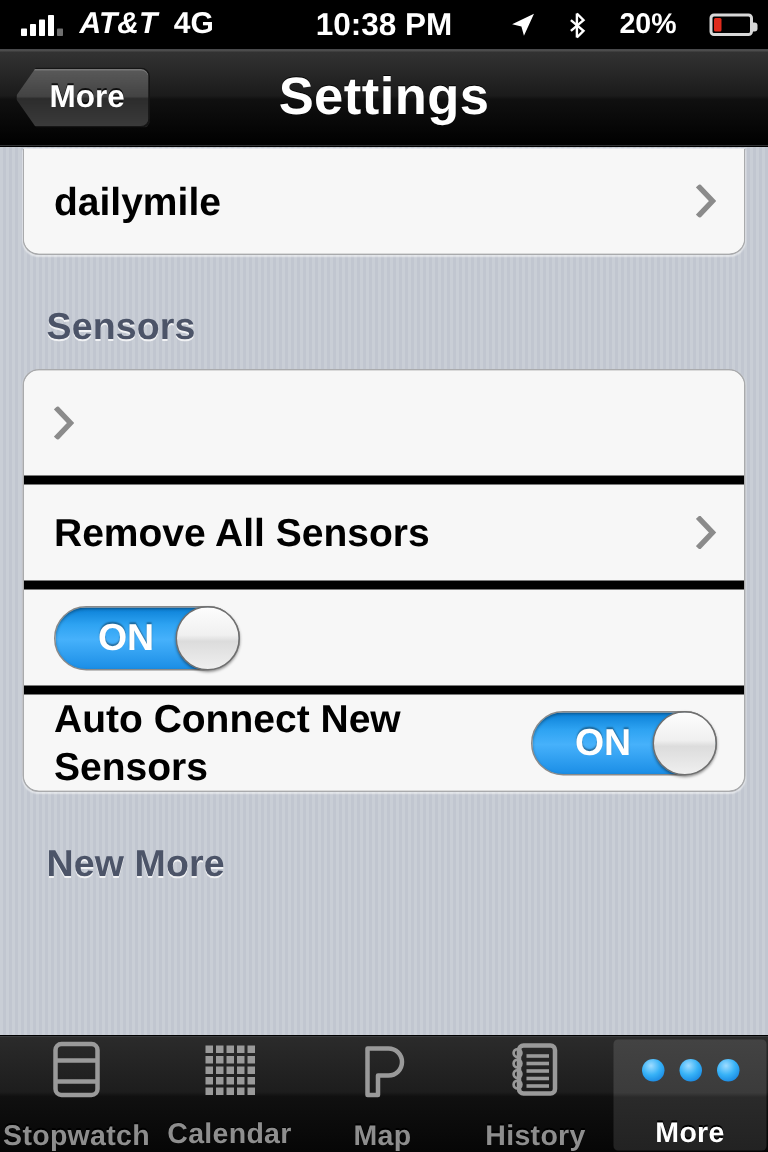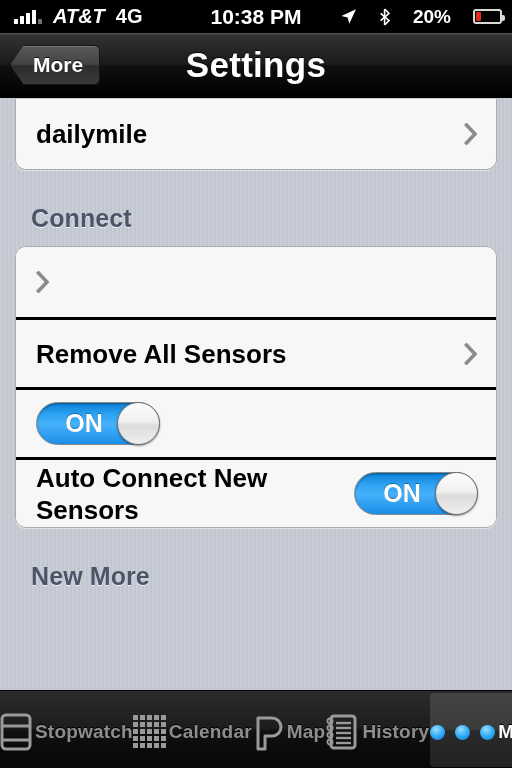--- a/index.html
+++ b/index.html
@@ -204,21 +204,21 @@
   .row {
     position: relative;
     display: flex;
     align-items: center;
     min-height: 70px;
     padding: 0 18px 0 20px;
     box-sizing: border-box;
     background: #f7f7f7;
   }
   .row + .row {
-    border-top: 3px solid #000000;
+    border-top: 6px solid #000000;
   }
   .row-label {
     flex: 1 1 auto;
     color: #000000;
     font-size: 26px;
     font-weight: bold;
     line-height: 32px;
     padding-right: 8px;
   }
   .row-value {
@@ -281,24 +281,24 @@
     height: 77px;
     background: linear-gradient(to bottom, #2b2b2b 0%, #1d1d1d 48%, #101010 52%, #060606 100%);
     border-top: 1px solid #000;
     display: flex;
     z-index: 30;
   }
   .tab {
     flex: 1 1 0;
     position: relative;
     display: flex;
-    flex-direction: row;
+    flex-direction: column;
     align-items: center;
     justify-content: center;
-    gap: 3px;
+    gap: 15px;
     padding-top: 4px;
     box-sizing: border-box;
   }
   .tab.selected {
     background: linear-gradient(to bottom, #434343 0%, #3b3b3b 48%, #2a2a2a 52%, #222222 100%);
     border-radius: 3px;
     margin: 2px 1px 1px 1px;
   }
   .tab .tab-icon {
     height: 38px;
@@ -382,21 +382,21 @@
     <div class="group clipped-top">
       <div class="row">
         <span class="row-label">dailymile</span>
         <svg class="chevron" viewBox="0 0 14 22">
           <path d="M2.5 2 L11 11 L2.5 20" stroke="#8b8b8b" stroke-width="3.6" fill="none" stroke-linecap="square"></path>
         </svg>
       </div>
     </div>
 
     <div style="height:34px"></div>
-    <div class="section-header">Connect</div>
+    <div class="section-header">Sensors</div>
     <div style="height:13px"></div>
 
     <div class="group">
       <div class="row">
         <svg class="chevron" viewBox="0 0 14 22">
           <path d="M2.5 2 L11 11 L2.5 20" stroke="#8b8b8b" stroke-width="3.6" fill="none" stroke-linecap="square"></path>
         </svg>
       </div>
       <div class="row">
         <span class="row-label">Remove All Sensors</span>

